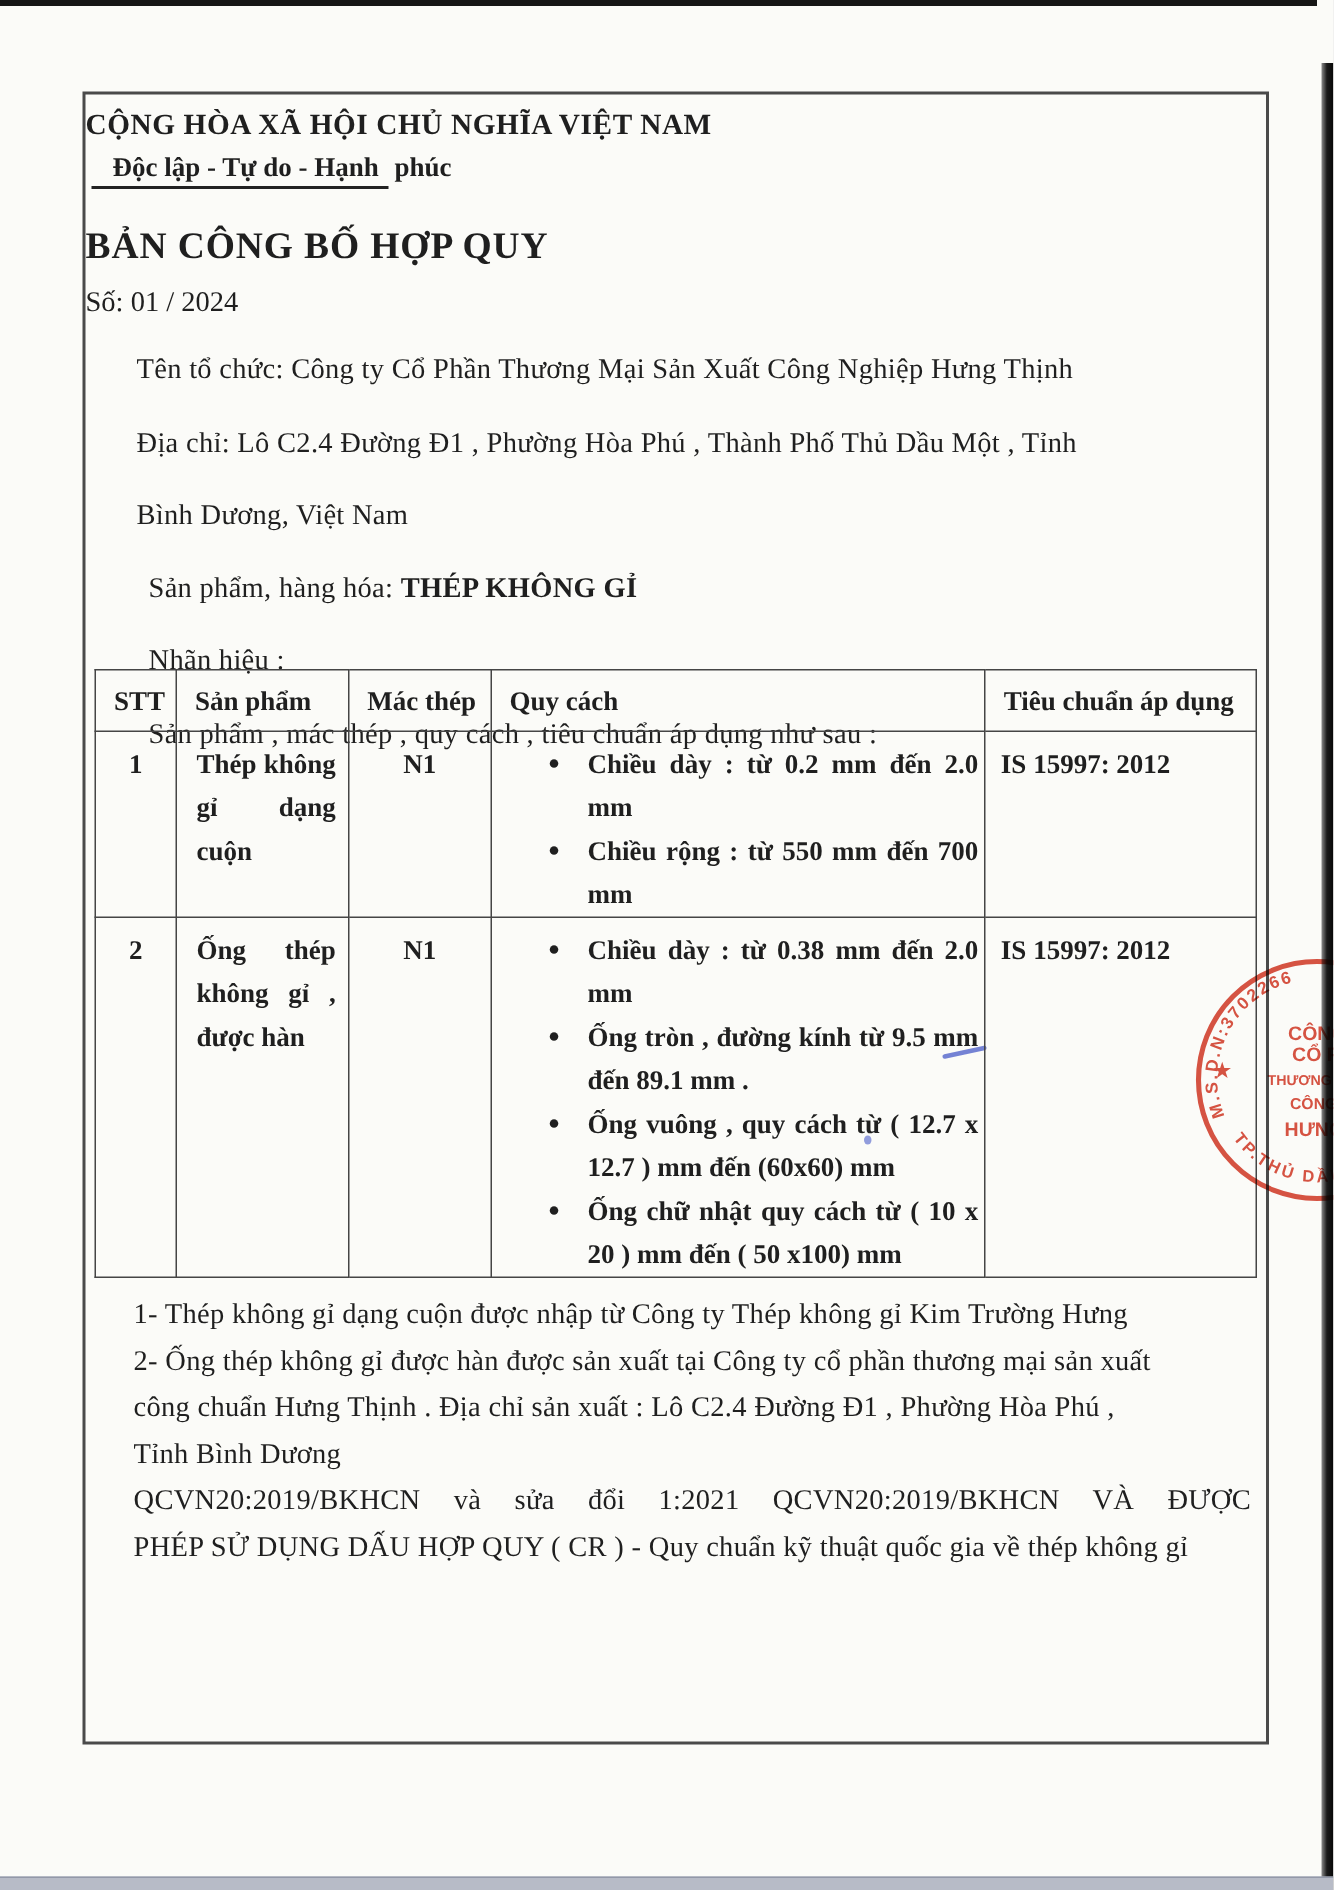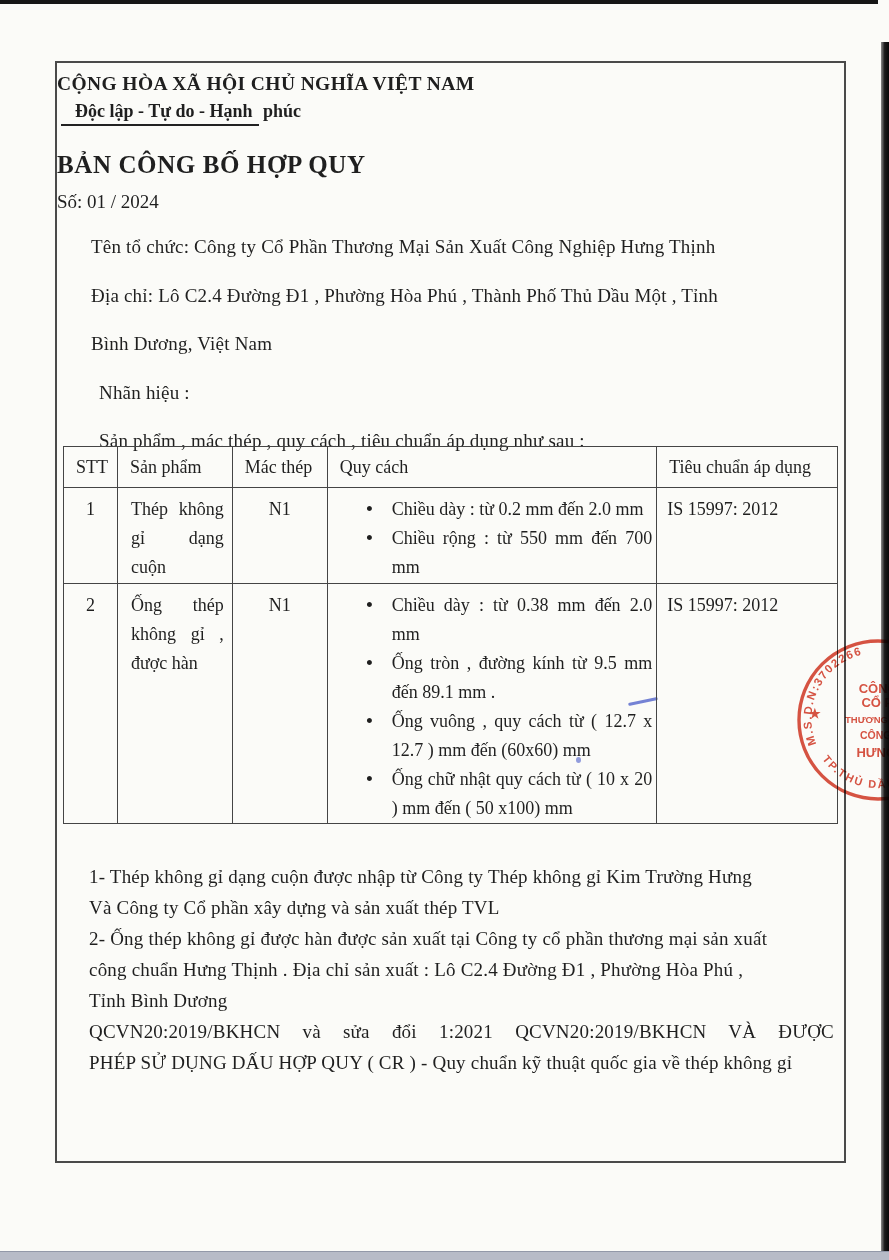--- a/index.html
+++ b/index.html
@@ -28,21 +28,21 @@
   .motto-underline{border-bottom:2px solid #222;padding:0 6px 2px 14px;display:inline-block;}
   .doc-title{position:absolute;top:88px;left:0;right:0;font-size:25px;font-weight:bold;letter-spacing:.6px;}
   .doc-num{position:absolute;top:128px;left:0;right:0;font-size:19px;}
 
   .info{position:absolute;top:152px;left:18px;right:12px;font-size:19px;line-height:32.5px;letter-spacing:.2px;}
   .info p{margin:16px;}
   .indent-sm{padding-left:8px;}
 
   table.spec{position:absolute;top:383px;left:6px;border-collapse:collapse;width:775px;
     font-size:18px;line-height:29px;}
-  table.spec th,table.spec td{border:1.5px solid #454545;font-weight:normal;vertical-align:top;}
+  table.spec th,table.spec td{border:1.5px solid #454545;font-weight:bold;vertical-align:top;}
   table.spec th{height:40px;vertical-align:middle;text-align:left;padding:0 0 0 12px;}
   th.c,td.c{text-align:center;padding:0;}
   td{padding-top:7px;}
   td.stt{text-align:center;}
   td.product{padding:7px 8px 0 13px;text-align:justify;}
   td.grade{text-align:center;}
   td.specs{padding:7px 4px 0 4px;}
   td.standard{padding:7px 4px 0 10px;}
   tr.r1{height:96px;} tr.r2{height:236px;}
   ul.bullets{margin:0;padding:0 0 0 60px;list-style:none;}
@@ -77,20 +77,21 @@
 
     <div class="motto-wrap center"><span class="motto-underline">Độc lập - Tự do - Hạnh</span><span> phúc</span></div>
 
     <div class="doc-title center">BẢN CÔNG BỐ HỢP QUY</div>
     <div class="doc-num center">Số: 01 / 2024</div>
 
     <div class="info">
       <p>Tên tổ chức: Công ty Cổ Phần Thương Mại Sản Xuất Công Nghiệp Hưng Thịnh</p>
       <p>Địa chỉ: Lô C2.4 Đường Đ1 , Phường Hòa Phú , Thành Phố Thủ Dầu Một , Tỉnh</p>
       <p>Bình Dương, Việt Nam</p>
+      <p class="indent-sm"><span>Sản phẩm, hàng hóa: </span><b>THÉP KHÔNG GỈ</b></p>
       <p class="indent-sm">Nhãn hiệu :</p>
       <p class="indent-sm">Sản phẩm , mác thép , quy cách , tiêu chuẩn áp dụng như sau :</p>
     </div>
 
     <table class="spec">
       <colgroup>
           <col style="width:54px">
           <col style="width:115px">
           <col style="width:95px">
           <col style="width:330px">
@@ -128,21 +129,20 @@
             <li>Ống chữ nhật quy cách từ ( 10 x 20 ) mm đến ( 50 x100) mm</li>
           </ul>
         </td>
         <td class="standard">IS 15997: 2012</td>
       </tr>
     </tbody>
       </table>
 
     <div class="notes">
       <div class="ml38">1-  Thép không gỉ dạng cuộn được nhập từ Công ty Thép không gỉ Kim Trường Hưng</div>
-      <div class="ml30">Và Công ty Cổ phần xây dựng và sản xuất thép TVL</div>
       <div class="ml38">2-  Ống thép không gỉ được hàn được sản xuất tại Công ty cổ phần thương mại sản xuất</div>
       <div class="ml58">công chuẩn Hưng Thịnh . Địa chỉ sản xuất : Lô C2.4 Đường Đ1 , Phường Hòa Phú ,</div>
       <div class="ml28">Tỉnh Bình Dương</div>
       <div class="jline">QCVN20:2019/BKHCN và sửa đổi 1:2021 QCVN20:2019/BKHCN VÀ ĐƯỢC</div>
       <div class="lastline">PHÉP SỬ DỤNG DẤU HỢP QUY ( CR ) -  Quy chuẩn kỹ thuật quốc gia về thép không gỉ</div>
     </div>
 
   </div>
 
   <svg class="stamp" viewBox="0 0 240 250" width="240" height="250">

